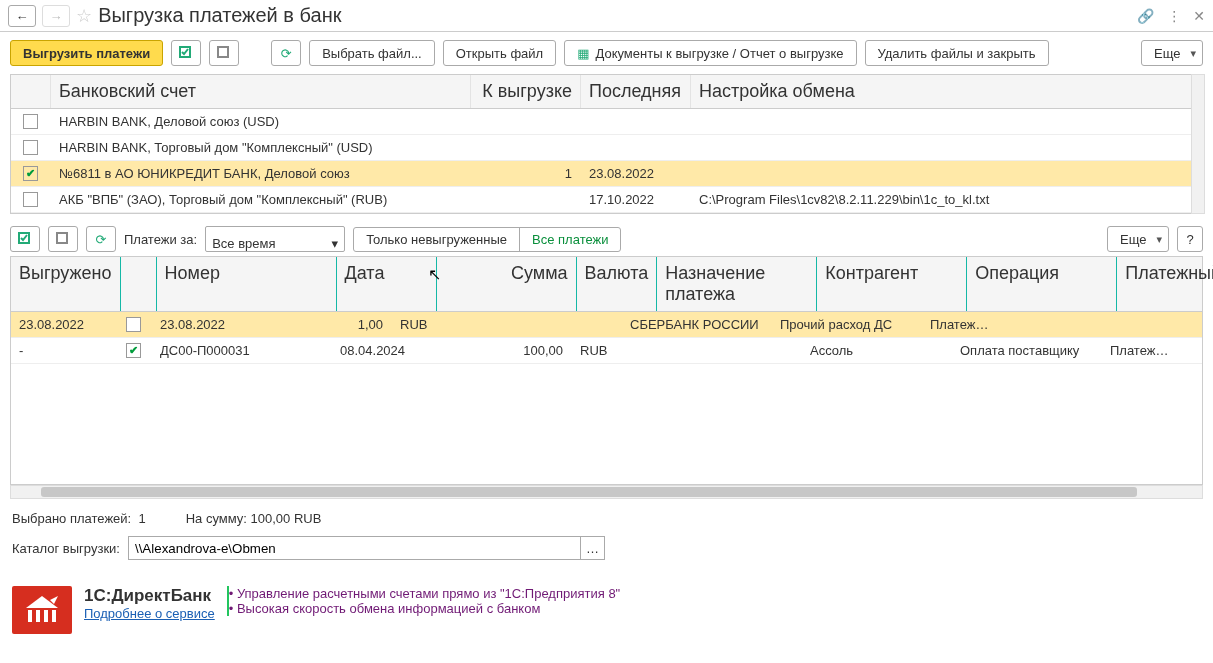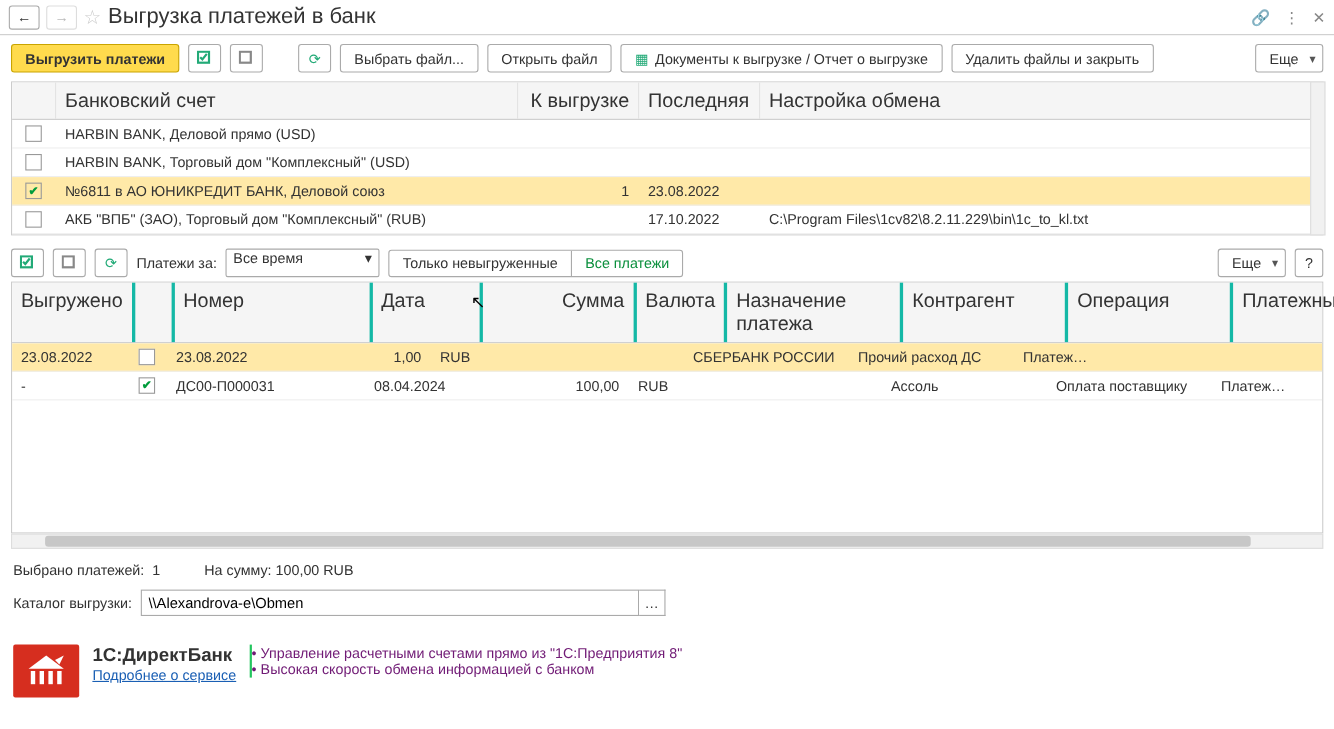--- a/index.html
+++ b/index.html
@@ -28,27 +28,27 @@
 .cb{width:15px;height:15px;border:1px solid #999;background:#fff;display:inline-flex;align-items:center;justify-content:center;font-size:11px;color:#009c3b;cursor:pointer}
 .cb.checked::after{content:"✔";color:#009c3b;font-weight:bold}
 .accounts .c-acct{flex:0 0 420px}
 .accounts .c-qty{flex:0 0 110px;text-align:right}
 .accounts .c-last{flex:0 0 110px}
 .accounts .c-cfg{flex:1}
 .accounts-wrap{position:relative;margin:0 10px 8px 10px}
 .accounts-scroll{position:absolute;right:-2px;top:0;bottom:0;width:14px;background:#f1f1f1;border:1px solid #ddd}
 .subtoolbar{display:flex;align-items:center;gap:8px;padding:4px 10px}
 .label{color:#333}
-.select{height:26px;border:1px solid #aaa;border-radius:2px;display:inline-flex;align-items:flex-start;padding:0 6px;gap:6px;min-width:140px;justify-content:space-between;cursor:pointer;background:#fff}
+.select{height:26px;border:1px solid #aaa;border-radius:2px;display:inline-flex;align-items:flex-end;padding:0 6px;gap:6px;min-width:140px;justify-content:space-between;cursor:pointer;background:#fff}
 .seg{display:inline-flex;border:1px solid #aaa;border-radius:3px;overflow:hidden}
 .seg .opt{padding:4px 12px;cursor:pointer;border-right:1px solid #aaa}
 .seg .opt:last-child{border-right:none}
 .seg .opt.green{color:#0a8f3c}
 .payments{border:1px solid #ccc;margin:0 10px}
-.payments .grid-head .cell{border-right:3px solid #14b8a6}
+.payments .grid-head .cell{border-right:1px solid #14b8a6}
 .payments .c-exp{flex:0 0 105px}
 .payments .c-chk{flex:0 0 36px;justify-content:center;display:flex}
 .payments .c-num{flex:0 0 180px}
 .payments .c-date{flex:0 0 100px}
 .payments .c-sum{flex:0 0 140px;text-align:right}
 .payments .c-cur{flex:0 0 70px}
 .payments .c-purp{flex:0 0 160px}
 .payments .c-agent{flex:0 0 150px}
 .payments .c-oper{flex:0 0 150px}
 .payments .c-pay{flex:0 0 80px}
@@ -120,21 +120,21 @@
     <div class="cell c-acct">Банковский счет</div>
     <div class="cell c-qty">К выгрузке</div>
     <div class="cell c-last">Последняя</div>
     <div class="cell c-cfg">Настройка обмена</div>
   </div>
   <div class="grid-body" id="accounts-body">
         <div class="row">
           <div class="cell cell-check">
             <span class="cb"></span>
           </div>
-          <div class="cell c-acct">HARBIN BANK, Деловой прямо (USD)</div>
+          <div class="cell c-acct">HARBIN BANK, Деловой союз (USD)</div>
           <div class="cell c-qty"></div>
           <div class="cell c-last"></div>
           <div class="cell c-cfg"></div>
         </div>
         <div class="row">
           <div class="cell cell-check">
             <span class="cb"></span>
           </div>
           <div class="cell c-acct">HARBIN BANK, Торговый дом "Комплексный" (USD)</div>
           <div class="cell c-qty"></div>

